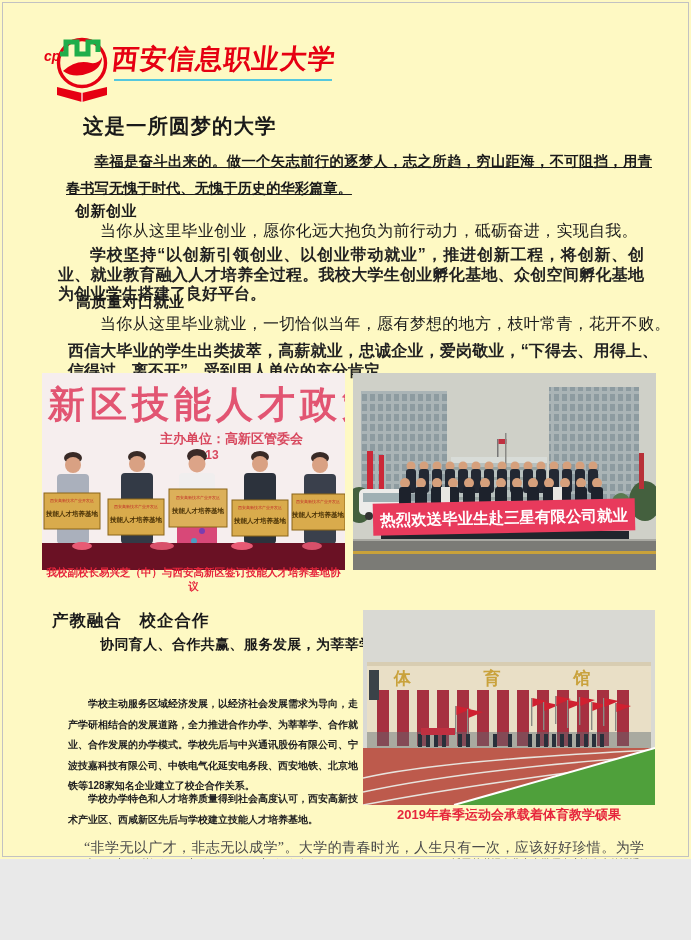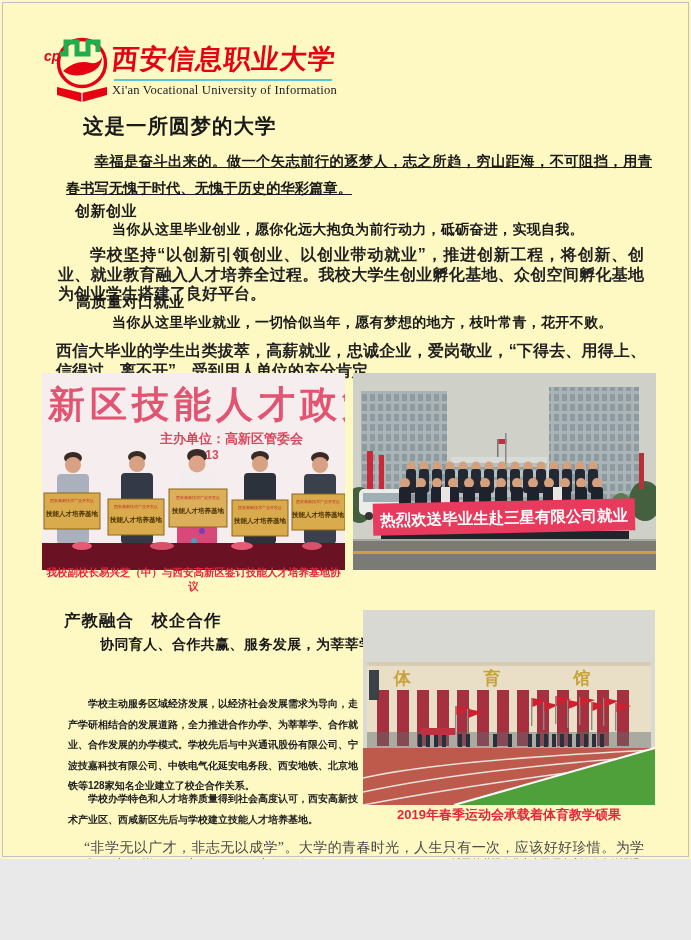--- a/index.html
+++ b/index.html
@@ -20,24 +20,24 @@
   .cyan-line{left:114px;top:79px;width:218px;height:2px;background:#55c8dd;}
   .uni-en{
     left:112px;top:83px;font-family:"Liberation Serif","DejaVu Serif",serif;
     font-size:12.6px;color:#222;letter-spacing:.2px;white-space:nowrap;
   }
   
   .page-title{left:83px;top:112px;font-size:20.5px;font-weight:bold;letter-spacing:1px;}
   .intro{left:66px;top:148px;width:586px;font-size:14.3px;font-weight:600;
          line-height:26.5px;text-indent:2em;text-align:justify;text-decoration:underline;}
   .h-sec{font-weight:bold;font-size:15px;letter-spacing:.5px;}
-  .lead{font-weight:bold;font-size:14px;letter-spacing:.3px;white-space:nowrap;margin-left:12px;}
+  .lead{font-weight:normal;font-size:16px;letter-spacing:.3px;white-space:nowrap;}
   .body-sm{font-size:16px;font-weight:600;line-height:19.5px;
            text-indent:2em;text-align:justify;color:#222;}
-  .h-coop{left:52px;top:610px;font-size:16.5px;font-weight:bold;letter-spacing:1px;margin-left:12px;}
+  .h-coop{left:52px;top:610px;font-size:16.5px;font-weight:bold;letter-spacing:1px;}
   .coop-lead{font-weight:bold;font-size:14px;letter-spacing:.4px;white-space:nowrap;}
   .col-body{font-size:10px;font-weight:600;line-height:20.5px;
             text-indent:2em;text-align:justify;color:#222;}
   .caption{font-weight:bold;color:#e6253c;text-align:center;}
   .quote{left:84px;top:839px;width:566px;font-family:"Liberation Serif","DejaVu Serif",serif;
          font-size:14px;color:#4a4a4a;letter-spacing:.4px;}
   .quote-by{left:340px;top:857px;width:300px;text-align:right;
             font-family:"Liberation Serif","DejaVu Serif",serif;
             font-size:9.5px;color:#555;letter-spacing:.4px;text-decoration:underline;}
   .photo{display:block;}
@@ -51,32 +51,31 @@
   <svg class="abs" style="left:44px;top:34px" width="66" height="70" viewBox="0 0 66 70">
     <text x="0" y="27" font-size="14" font-style="italic" font-weight="bold" fill="#e60012">cp</text>
     <circle cx="38" cy="29" r="23.5" fill="none" stroke="#e60012" stroke-width="3.4"></circle>
     <polyline points="16,20 22,20 22,8 33,8 33,20 44,20 44,8 54,8 54,18" fill="none" stroke="#1fae4b" stroke-width="5"></polyline>
     <path d="M19,37 Q32,25 47,29 Q55,30 58,23 Q58,34 45,39 Q30,45 19,37 Z" fill="#e60012"></path>
     <path d="M13,53 L38,59 L63,53 L63,61 L38,68 L13,61 Z" fill="#e60012"></path>
     <line x1="38" y1="59" x2="38" y2="68" stroke="#fff" stroke-width="1.2"></line>
   </svg>
   <div class="abs uni-zh">西安信息职业大学</div>
   <div class="abs cyan-line"></div>
-  <div class="abs uni-en">Xi'an Vocational University of Information</div>
 
   <div class="abs page-title">这是一所圆梦的大学</div>
   <div class="abs intro">幸福是奋斗出来的。做一个矢志前行的逐梦人，志之所趋，穷山距海，不可阻挡，用青春书写无愧于时代、无愧于历史的华彩篇章。</div>
 
   <div class="abs h-sec" style="left:75px;top:202px">创新创业</div>
   <div class="abs lead" style="left:100px;top:221px">当你从这里毕业创业，愿你化远大抱负为前行动力，砥砺奋进，实现自我。</div>
   <div class="abs body-sm" style="left:58px;top:245px;width:586px">学校坚持“以创新引领创业、以创业带动就业”，推进创新工程，将创新、创业、就业教育融入人才培养全过程。我校大学生创业孵化基地、众创空间孵化基地为创业学生搭建了良好平台。</div>
 
   <div class="abs h-sec" style="left:76px;top:293px">高质量对口就业</div>
   <div class="abs lead" style="left:100px;top:314px">当你从这里毕业就业，一切恰似当年，愿有梦想的地方，枝叶常青，花开不败。</div>
-  <div class="abs body-sm" style="left:56px;top:341px;width:590px;text-indent:0">西信大毕业的学生出类拔萃，高薪就业，忠诚企业，爱岗敬业，“下得去、用得上、信得过、离不开”。受到用人单位的充分肯定。</div>
+  <div class="abs body-sm" style="left:68px;top:341px;width:590px;text-indent:0">西信大毕业的学生出类拔萃，高薪就业，忠诚企业，爱岗敬业，“下得去、用得上、信得过、离不开”。受到用人单位的充分肯定。</div>
 
   <svg class="abs photo" style="left:42px;top:373px" width="303" height="197" viewBox="0 0 303 197">
     <rect width="303" height="197" fill="#f6eeee"></rect>
     <text x="6" y="44" font-size="37" font-weight="bold" fill="#e25572" letter-spacing="5">新区技能人才政策发布</text>
     <text x="118" y="70" font-size="13" fill="#d8485e" font-weight="bold">主办单位：高新区管委会</text>
     <text x="150" y="86" font-size="12" fill="#d8485e" font-weight="bold">2013</text>
 
     <g>
       <ellipse cx="31" cy="85" rx="9" ry="6" fill="#382a26"></ellipse>
         <circle cx="31" cy="92" r="8" fill="#d9a183"></circle>

